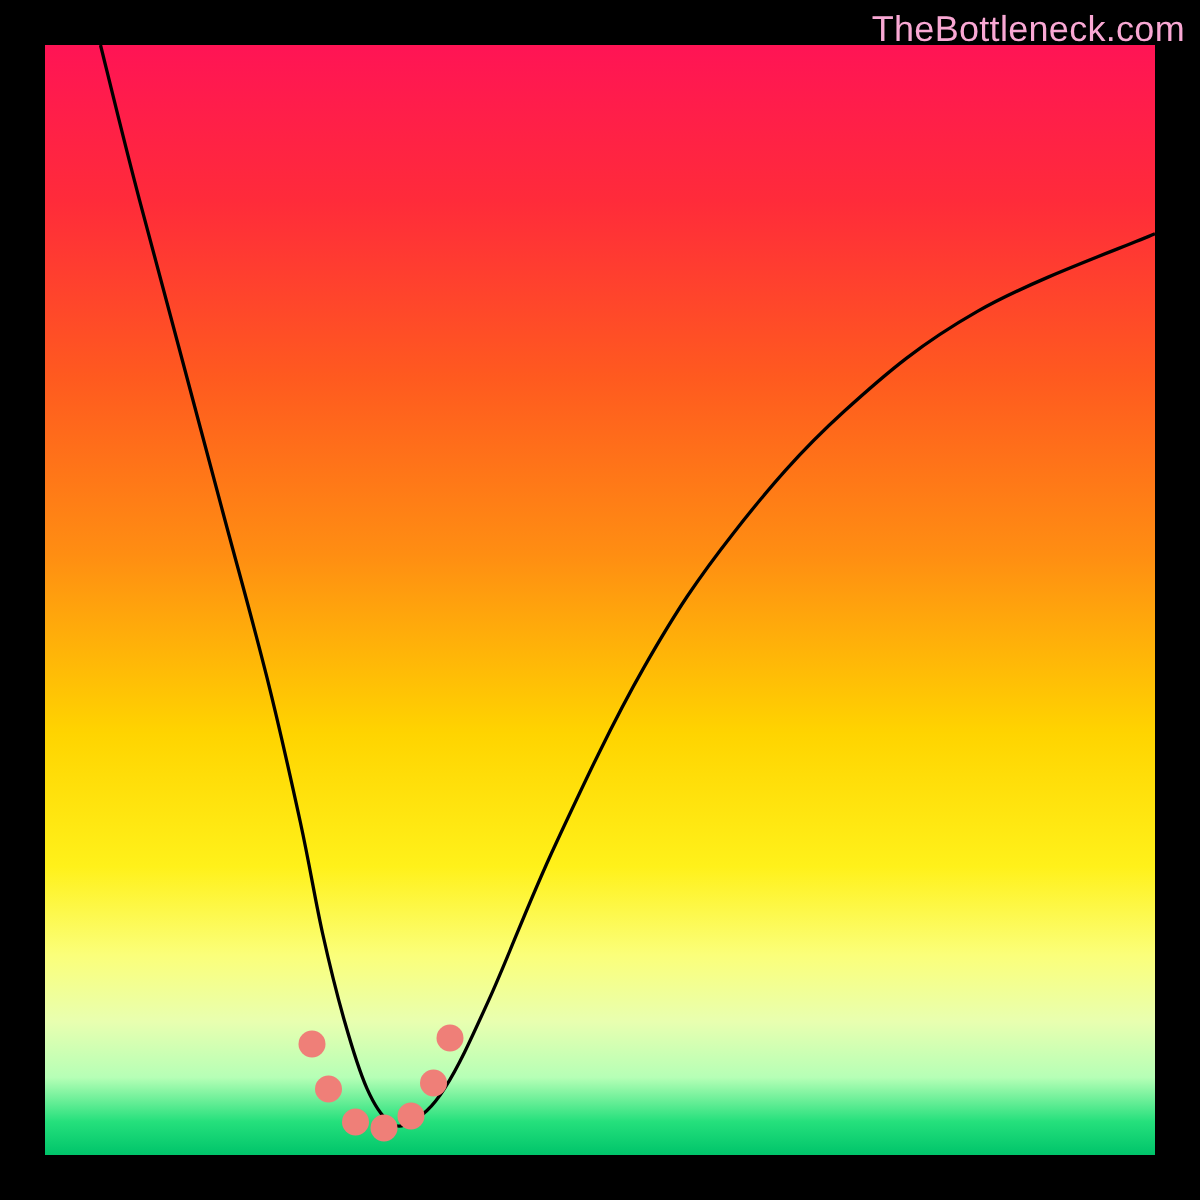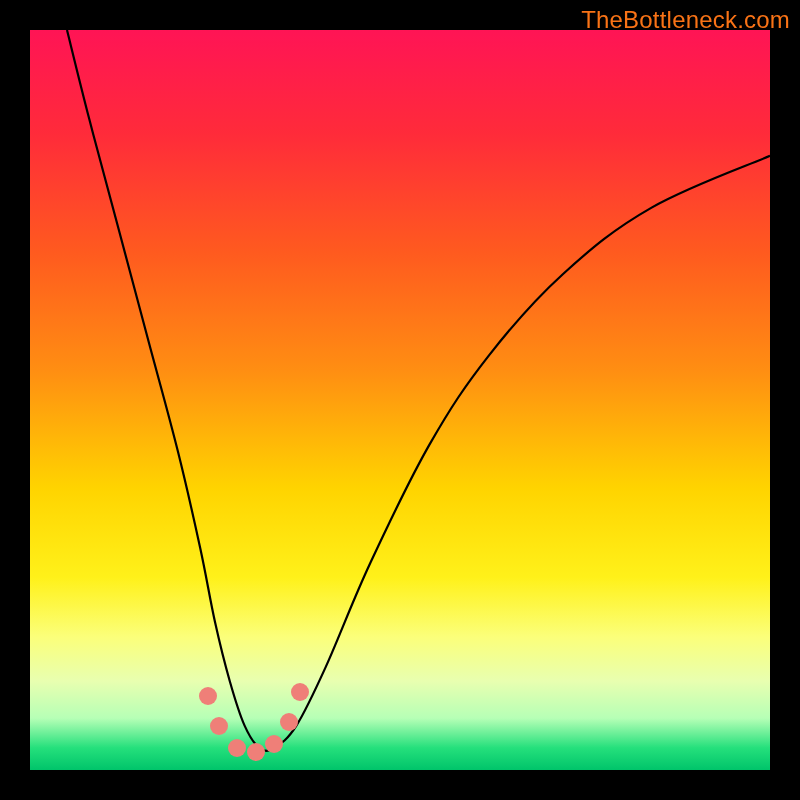--- a/index.html
+++ b/index.html
@@ -31,21 +31,21 @@
     position: absolute;
     left: 0;
     top: 0;
     width: 100%;
     height: 100%;
   }
   .watermark {
     position: absolute;
     top: 6px;
     right: 10px;
-    color: #f97316;
+    color: #f9a8d4;
     font-size: 24px;
     font-weight: 400;
     letter-spacing: 0.2px;
   }
   svg.curve {
     position: absolute;
     left: 0;
     top: 0;
     width: 740px;
     height: 740px;

